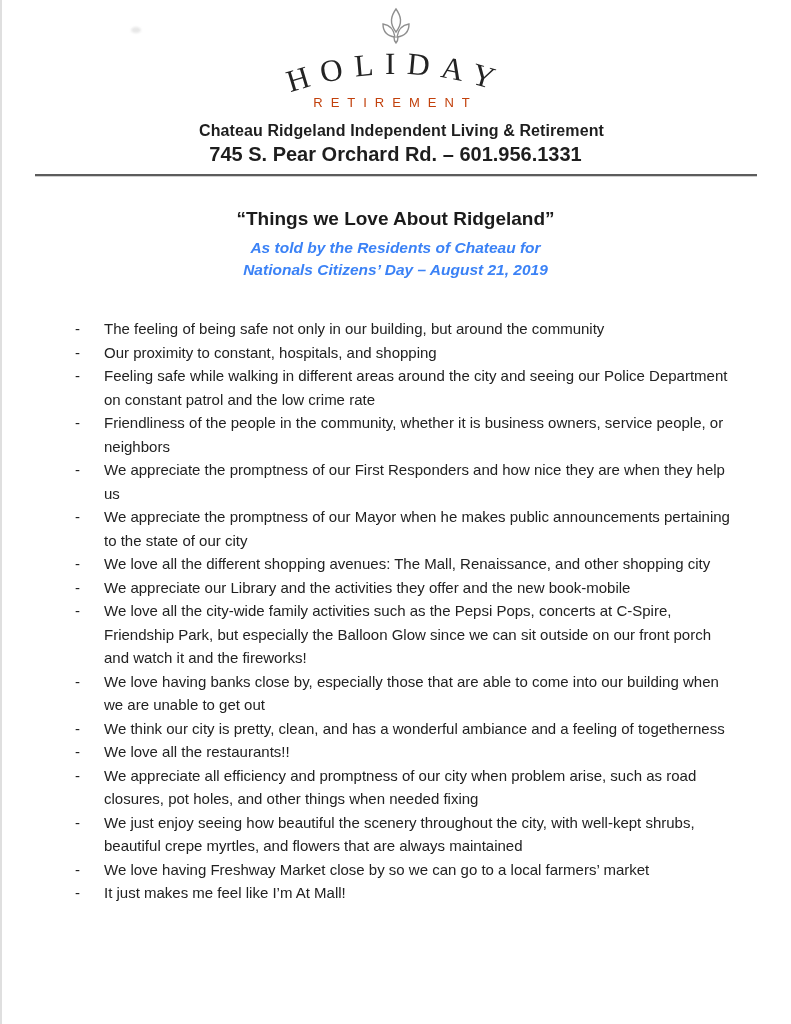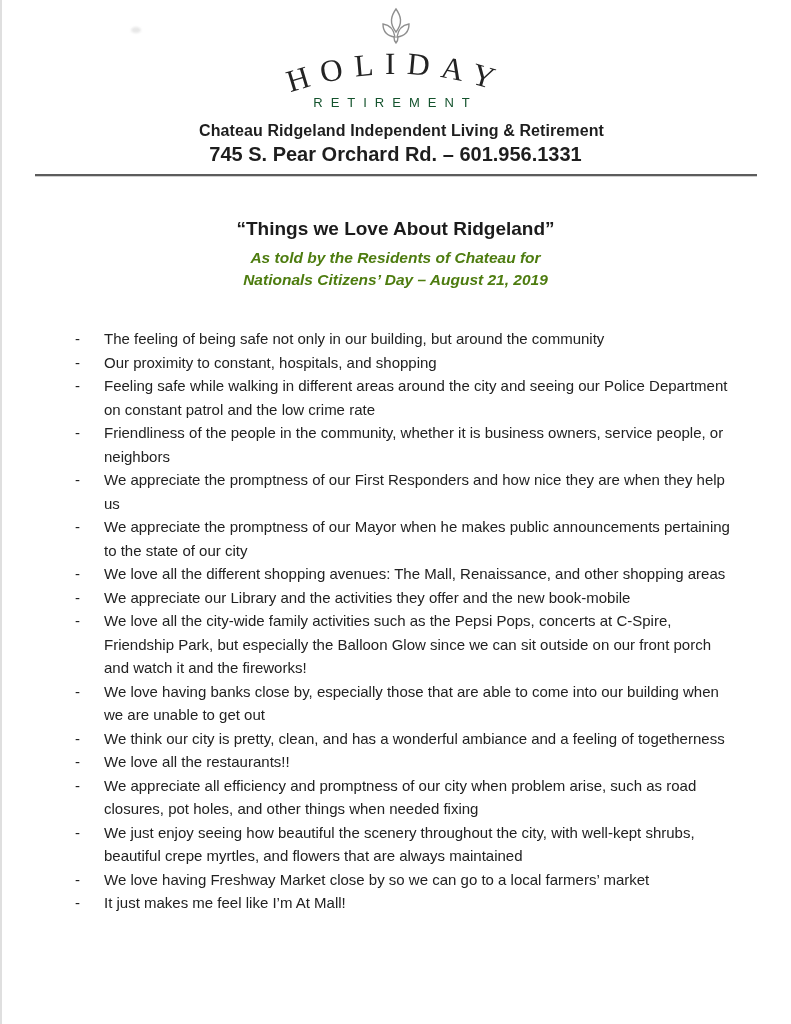--- a/index.html
+++ b/index.html
@@ -28,21 +28,21 @@
 
   .lotus { display: block; margin: 0 auto; }
 
   .brand-arc { display: block; margin: -4px auto 0; }
 
   .subbrand {
     font-size: 13px;
     font-weight: 400;
     letter-spacing: 8px;
     padding-left: 0; 
-    color: #14532d;
+    color: #c2410c;
     margin-top: -12px;
   }
 
   .community {
     font-weight: 700;
     font-size: 16px;
     margin-top: 12px;
     letter-spacing: 0.1px;
     margin-left: 12px;
   }
@@ -54,34 +54,34 @@
 
   .rule {
     width: 722px;
     margin: 8px auto 0;
     border: 0;
     border-top: 2px solid #5c5c5c;
     border-bottom: 1px solid #cfcfcf;
     height: 0;
   }
 
-  .title-block { text-align: center; margin-top: 41px; }
+  .title-block { text-align: center; margin-top: 31px; }
   .doc-title {
     font-size: 19px;
     font-weight: 700;
     margin: 0;
     color: #1b1b1b;
   }
   .doc-subtitle {
     font-size: 15.5px;
     font-weight: 700;
     font-style: italic;
     line-height: 22px;
     margin-top: 7px;
-    color: #4d7c0f;
+    color: #3b82f6;
   }
 
   .love-list {
     list-style: none;
     margin: 36px 0 0;
     padding: 0 58px 0 73px;
   }
   .love-list li {
     display: grid;
     grid-template-columns: 17px 1fr;
@@ -158,21 +158,21 @@
     <li>
       <span class="dash">-</span>
       <span class="item-text">We appreciate the promptness of our First Responders and how nice they are when they help us</span>
     </li>
     <li>
       <span class="dash">-</span>
       <span class="item-text">We appreciate the promptness of our Mayor when he makes public announcements pertaining to the state of our city</span>
     </li>
     <li>
       <span class="dash">-</span>
-      <span class="item-text">We love all the different shopping avenues: The Mall, Renaissance, and other shopping areas</span>
+      <span class="item-text">We love all the different shopping avenues: The Mall, Renaissance, and other shopping city</span>
     </li>
     <li>
       <span class="dash">-</span>
       <span class="item-text">We appreciate our Library and the activities they offer and the new book-mobile</span>
     </li>
     <li>
       <span class="dash">-</span>
       <span class="item-text">We love all the city-wide family activities such as the Pepsi Pops, concerts at C-Spire, Friendship Park, but especially the Balloon Glow since we can sit outside on our front porch and watch it and the fireworks!</span>
     </li>
     <li>

